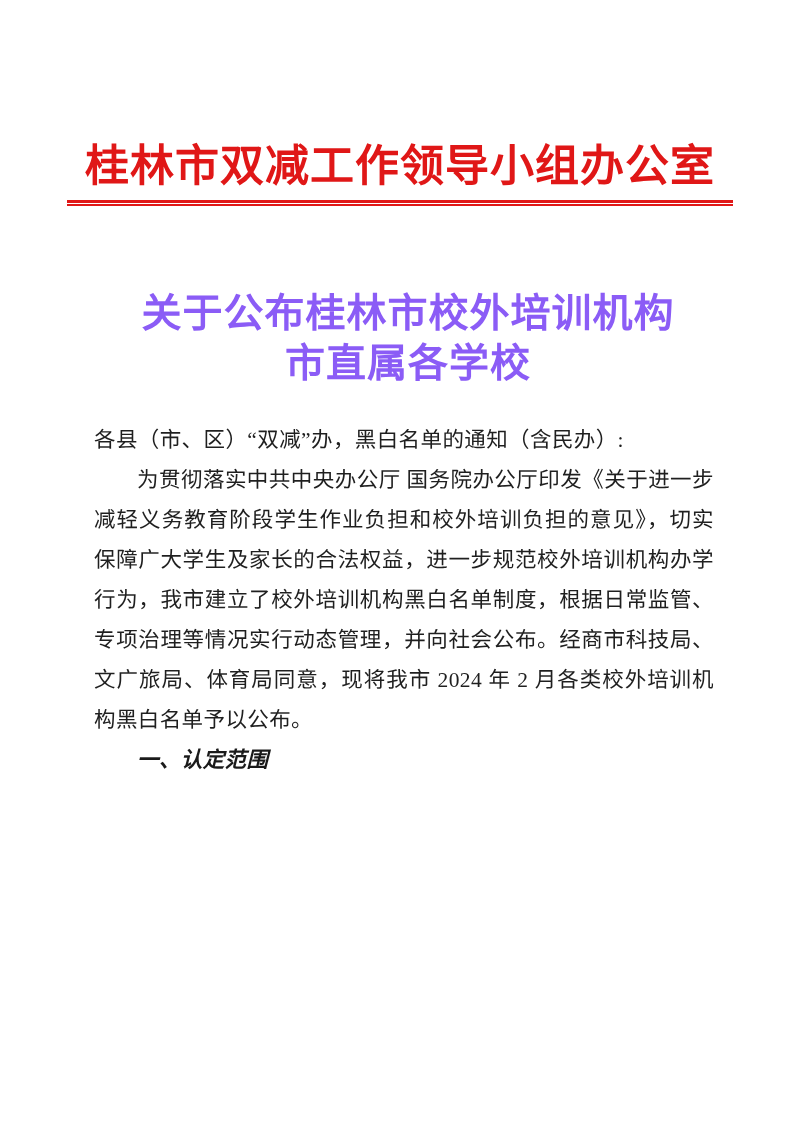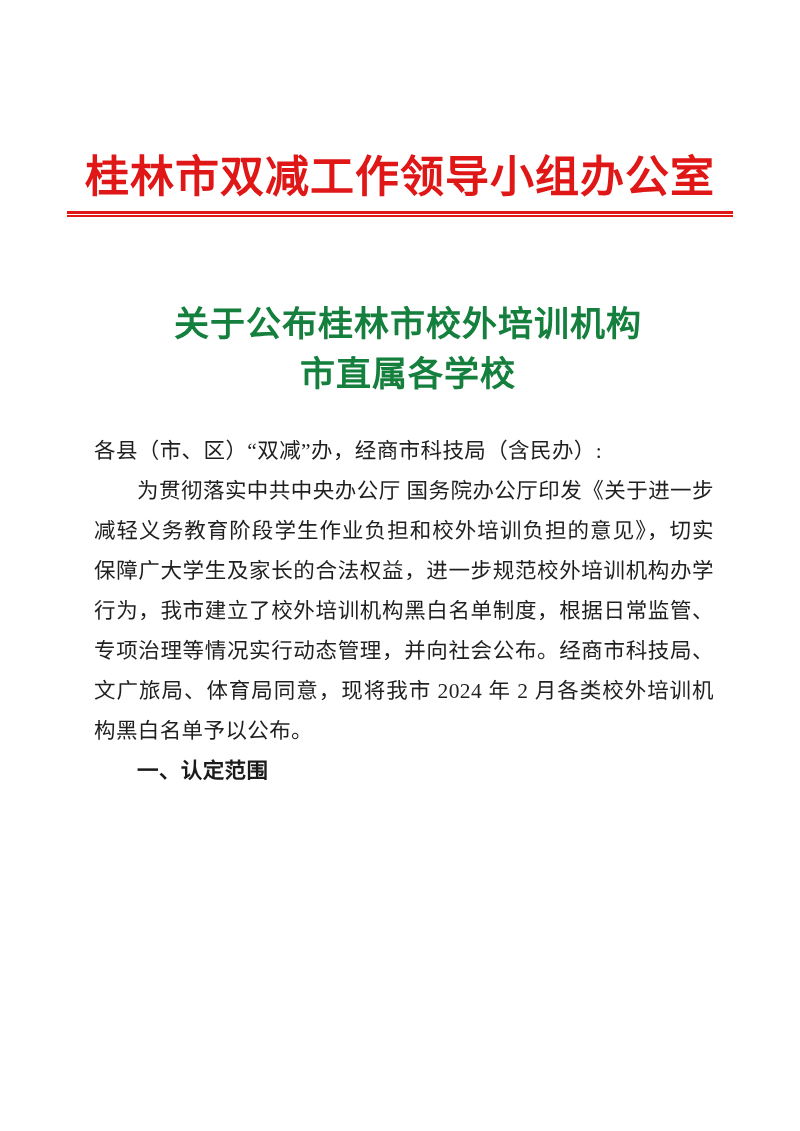--- a/index.html
+++ b/index.html
@@ -4,21 +4,21 @@
 <style>
   html, body {
     margin: 0;
     padding: 0;
     background: #ffffff;
   }
   .page {
     position: relative;
     width: 800px;
     height: 855px;
-    margin: 11px auto;
+    margin: 0 auto;
     background: #ffffff;
     overflow: hidden;
     font-family: "Liberation Serif", "DejaVu Serif", serif;
     color: #1f1f1f;
   }
   
   .letterhead-title {
     margin: 140px 0 0 0;
     text-align: center;
     font-family: "Liberation Serif", "DejaVu Serif", serif;
@@ -35,24 +35,24 @@
     margin: 7px auto 0 auto;
     background: #ffffff;
     border-top: 3px solid #e01717;
     border-bottom: 2px solid #e01717;
   }
   
   .doc-title {
     margin: 83px 0 0 0;
     text-align: center;
     font-weight: 700;
-    font-size: 35px;
+    font-size: 40px;
     line-height: 50px;
     letter-spacing: 1px;
-    color: #15803d;
+    color: #8b5cf6;
     padding-left: 16px;
   }
   
   .body-text {
     margin-top: 31px;
     padding: 0 86px 0 94px;
     font-size: 21.5px;
     line-height: 40px;
     text-align: justify;
     letter-spacing: 0.4px;
@@ -61,20 +61,21 @@
     margin: 0;
   }
   .para-indent {
     text-indent: 2em;
   }
   .section-heading {
     text-indent: 2em;
     font-family: "Liberation Sans", "DejaVu Sans", sans-serif;
     font-weight: 700;
     color: #1a1a1a;
+    font-style: italic;
   }
   
   .page-number {
     position: absolute;
     left: 124px;
     top: 1012px;
     font-size: 19px;
     letter-spacing: 2px;
     color: #2a2a2a;
   }
@@ -89,21 +90,21 @@
     <div class="letterhead-divider"></div>
   </header>
 
   <main>
     <h2 class="doc-title">
       <span>关于公布桂林市校外培训机构</span><br>
       <span>市直属各学校</span>
     </h2>
 
     <div class="body-text">
-      <p class="salutation">各县（市、区）“双减”办，经商市科技局（含民办）:</p>
+      <p class="salutation">各县（市、区）“双减”办，黑白名单的通知（含民办）:</p>
       <p class="para-indent">为贯彻落实中共中央办公厅 国务院办公厅印发《关于进一步减轻义务教育阶段学生作业负担和校外培训负担的意见》，切实保障广大学生及家长的合法权益，进一步规范校外培训机构办学行为，我市建立了校外培训机构黑白名单制度，根据日常监管、专项治理等情况实行动态管理，并向社会公布。经商市科技局、文广旅局、体育局同意，现将我市 2024 年 2 月各类校外培训机构黑白名单予以公布。</p>
       <p class="section-heading">一、认定范围</p>
     </div>
   </main>
 
   <footer>
     <span class="page-number">- 1 -</span>
   </footer>
 
 </div>

